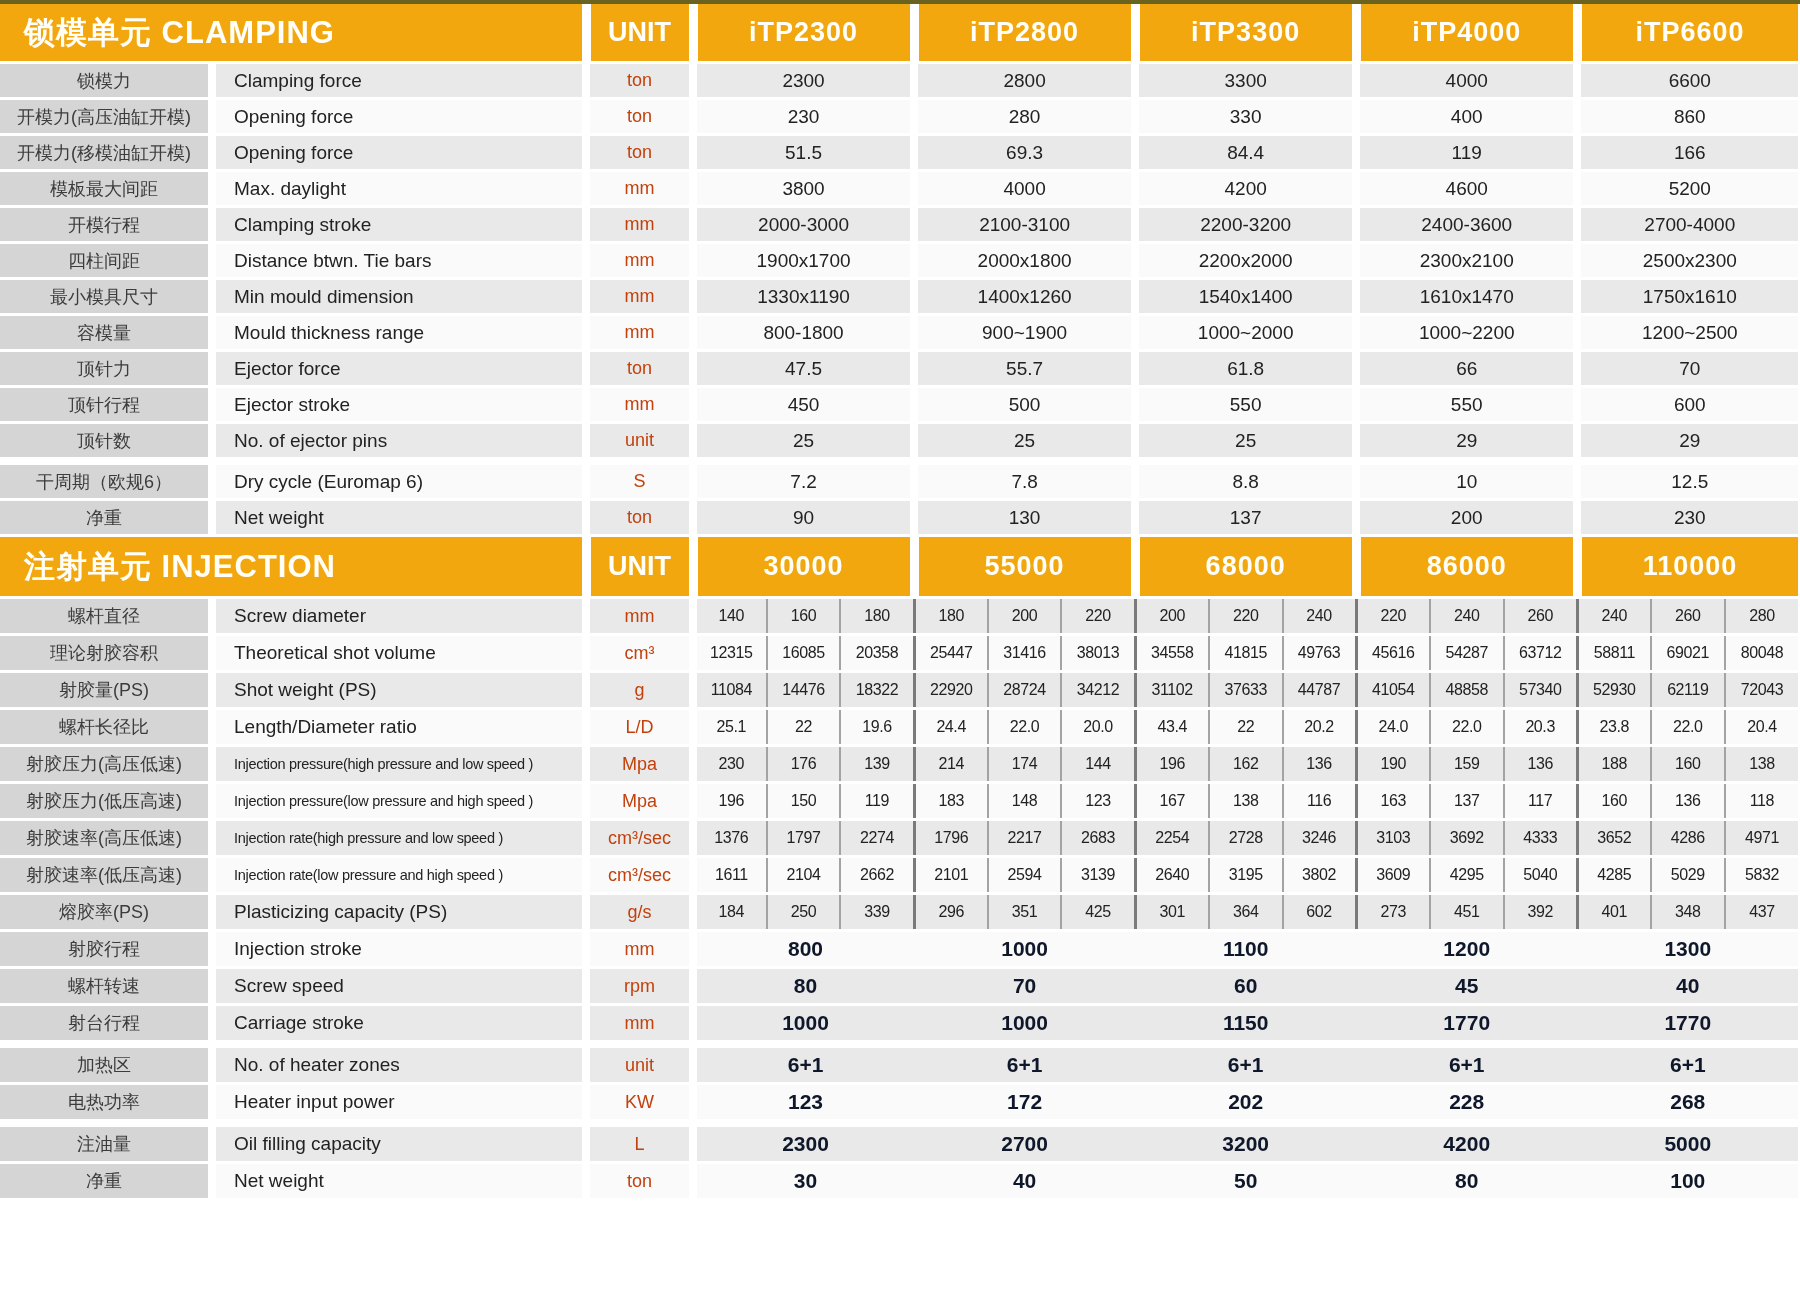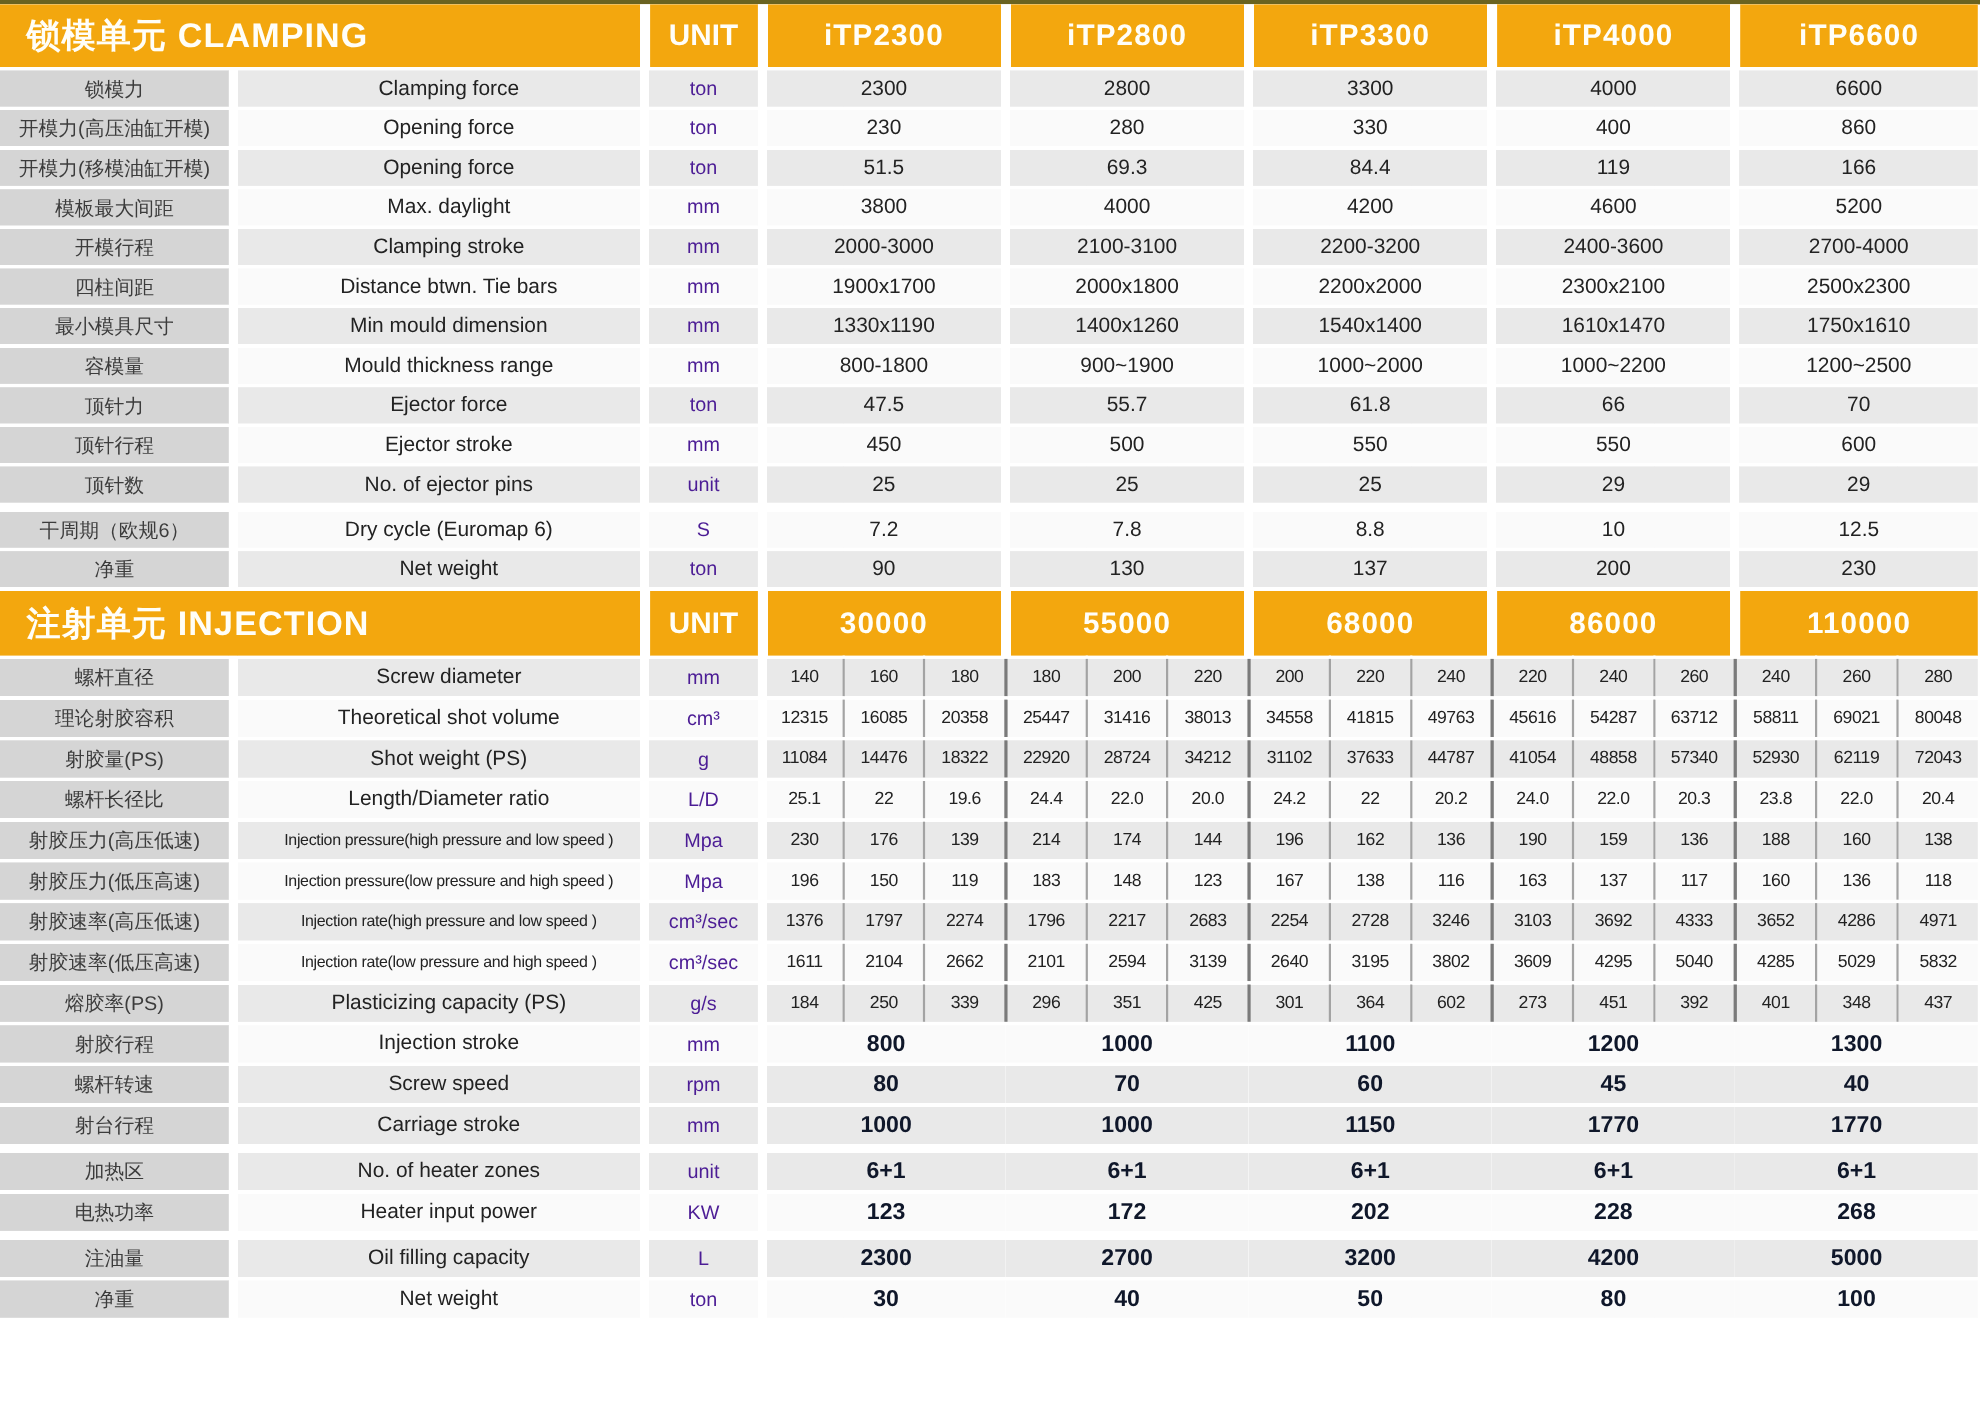--- a/index.html
+++ b/index.html
@@ -26,27 +26,27 @@
   tr.hdr th.unitcol{font-size:27px;border-left:9px solid #fff;}
   tr.hdr th.model{font-size:27px;border-left:9px solid #fff;letter-spacing:1px;}
   tr.hdr.inj th{height:59px;}
 
   
   td{border-bottom:3px solid #fff;height:33px;text-align:center;}
   tr.odd  td{background:#E9E9E9;}
   tr.even td{background:#FAFAFA;}
   td.cn{background:#D5D5D5 !important;font-size:18px;color:#3c3c3c;}
   td.en{
-    border-left:8px solid #fff;text-align:center;padding-left:18px;
+    border-left:8px solid #fff;text-align:left;padding-left:18px;
     font-size:19px;color:#222;
   }
   td.en.small{font-size:14.5px;letter-spacing:-0.3px;}
   td.unit{
     border-left:8px solid #fff;border-right:8px solid #fff;
-    font-size:18px;color:#4c1d95;
+    font-size:18px;color:#c2410c;
   }
   td.cv{border-left:8px solid #fff;font-size:19px;color:#222;}
   td.iv{border-left:2px solid #A3A3A3;font-size:16px;letter-spacing:-0.4px;color:#222;}
   td.iv.gs{border-left:3px solid #7A7A7A;}
   td.iv.first{border-left:8px solid #fff;}
   td.sv{font-size:21px;color:#0f172a;font-weight:bold;}
   tr.inj-row td{height:34px;}
   tr.gap td{border-top:8px solid #fff;}
 </style>
 </head>
@@ -283,21 +283,21 @@
       <tr class="even inj-row">
         <td class="cn">螺杆长径比</td>
         <td class="en">Length/Diameter ratio</td>
         <td class="unit">L/D</td>
         <td class="iv first">25.1</td>
         <td class="iv">22</td>
         <td class="iv">19.6</td>
         <td class="iv gs">24.4</td>
         <td class="iv">22.0</td>
         <td class="iv">20.0</td>
-        <td class="iv gs">24.2</td>
+        <td class="iv gs">43.4</td>
         <td class="iv">22</td>
         <td class="iv">20.2</td>
         <td class="iv gs">24.0</td>
         <td class="iv">22.0</td>
         <td class="iv">20.3</td>
         <td class="iv gs">23.8</td>
         <td class="iv">22.0</td>
         <td class="iv">20.4</td>
       </tr>
       <tr class="odd inj-row">

